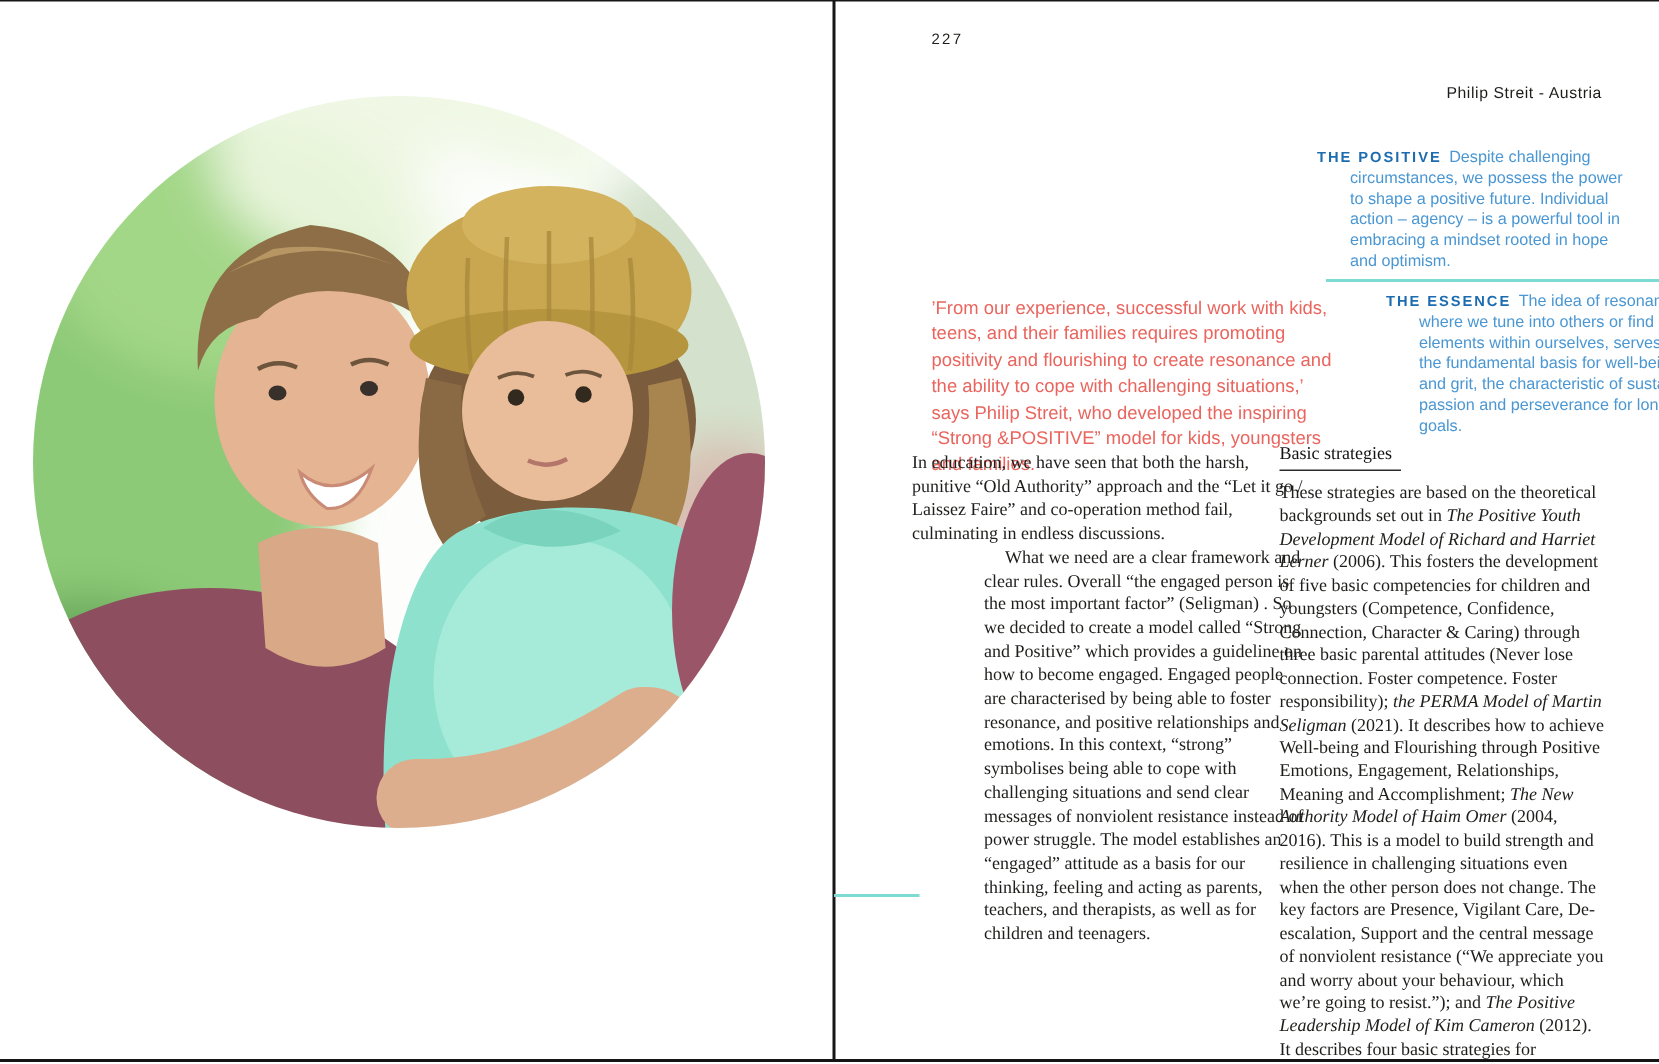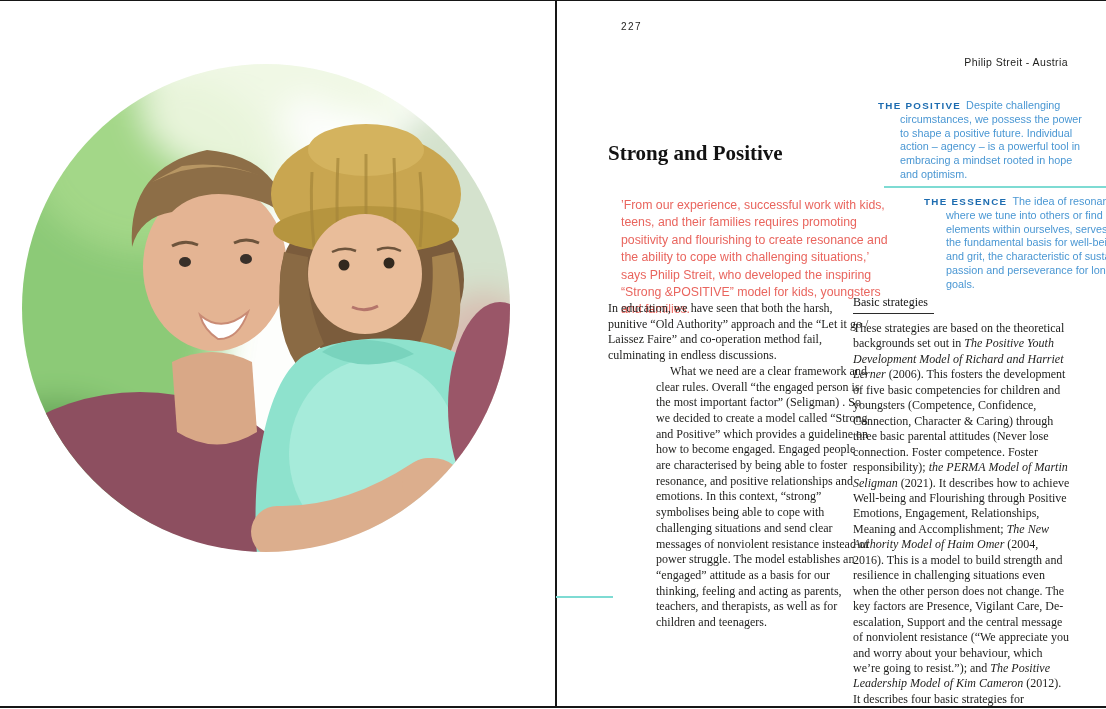--- a/index.html
+++ b/index.html
@@ -133,21 +133,20 @@
     </svg>
   </div>
 
   <div class="hairline-top"></div>
   <div class="hairline-bottom"></div>
   <div class="gutter"></div>
 
   <div class="page-num">227</div>
   <div class="running-head">Philip Streit - Austria</div>
 
-  <h1 class="article-title">Strong and Positive</h1>
 
   <p class="lede">’From our experience, successful work with kids, teens, and their families requires promoting positivity and flourishing to create resonance and the ability to cope with challenging situations,’ says Philip Streit, who developed the inspiring “Strong &amp;POSITIVE” model for kids, youngsters and families.</p>
 
   <div class="body-col1">
     <p>In education, we have seen that both the harsh, punitive “Old Authority” approach and the “Let it go / Laissez Faire” and co-operation method fail, culminating in endless discussions.</p>
     <p>What we need are a clear framework and clear rules. Overall “the engaged person is the most important factor” (Seligman) . So we decided to create a model called “Strong and Positive” which provides a guideline on how to become engaged. Engaged people are characterised by being able to foster resonance, and positive relationships and emotions. In this context, “strong” symbolises being able to cope with challenging situations and send clear messages of nonviolent resistance instead of power struggle. The model establishes an “engaged” attitude as a basis for our thinking, feeling and acting as parents, teachers, and therapists, as well as for children and teenagers.</p>
   </div>
 
   <div class="quote-rule"></div>
 

